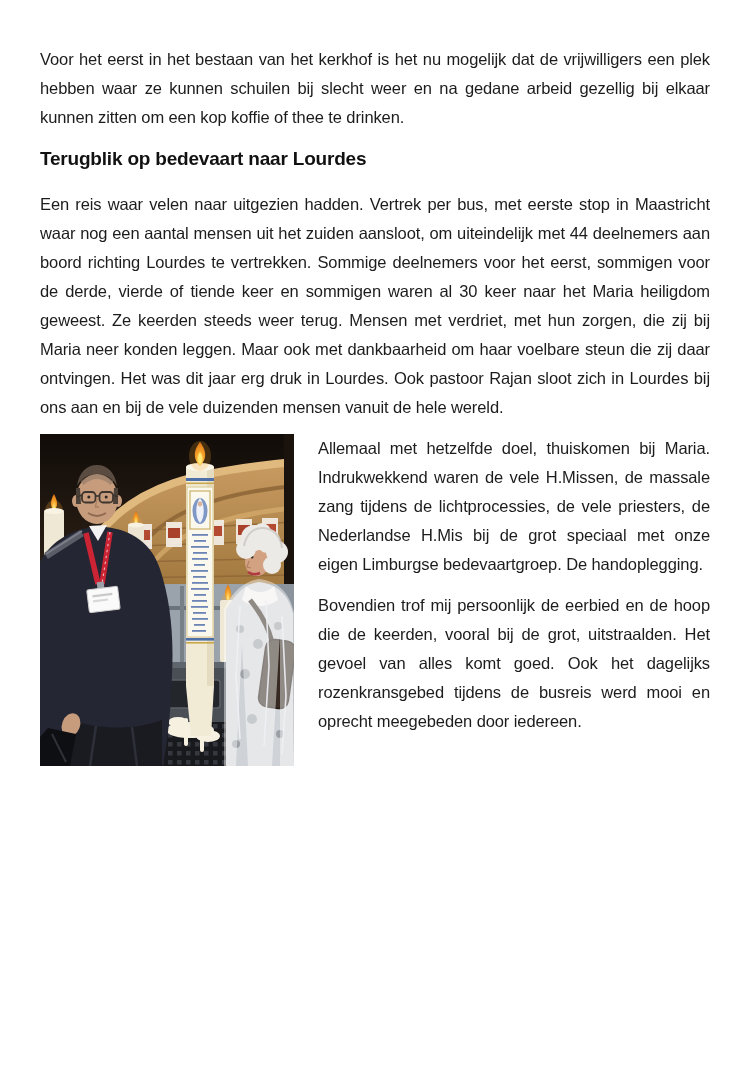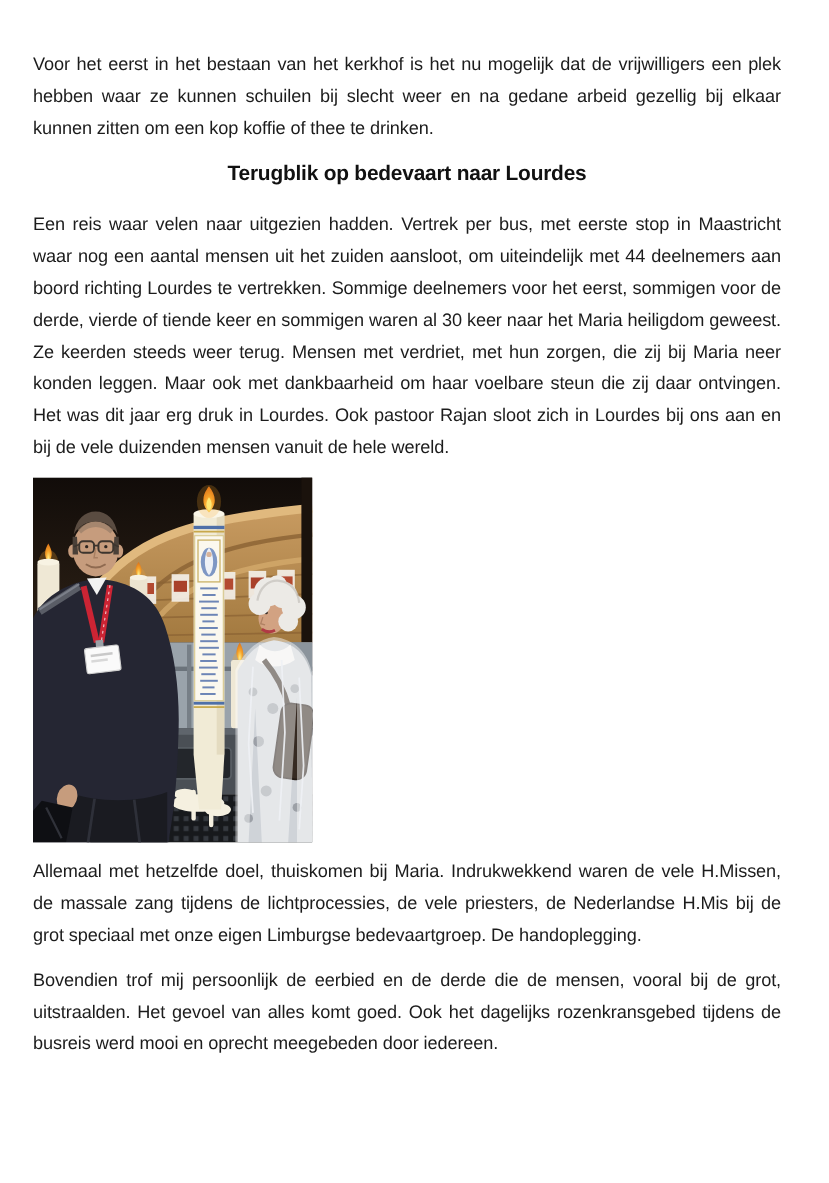--- a/index.html
+++ b/index.html
@@ -2,39 +2,38 @@
 <html><head>
 <meta charset="utf-8">
 <style>
   html, body { margin: 0; padding: 0; }
   body {
     width: 754px; height: 1075px;
     background: #ffffff;
     font-family: "Liberation Sans", sans-serif;
     overflow: hidden;
   }
-  .page { padding: 45px 44px 0 30px; box-sizing: border-box; width: 754px; }
+  .page { padding: 45px 44px 0 40px; box-sizing: border-box; width: 754px; }
   .para {
     margin: 0 0 12px 0;
     font-size: 16.5px;
     line-height: 29px;
     color: #1c1c1c;
     text-align: justify;
     letter-spacing: -0.1px;
   }
   .heading {
     margin: 14px 0 18px 0;
     font-size: 19px;
     line-height: 26px;
     font-weight: 700;
     color: #111111;
     letter-spacing: -0.2px;
-    text-align: center;
-  }
-  .photo-row { display: flex; gap: 12px; margin-top: 10px; align-items: flex-start; flex-direction: column; }
+  }
+  .photo-row { display: flex; gap: 24px; margin-top: 10px; align-items: flex-start; }
   .photo {
     margin: 0; padding: 0;
     width: 254px; height: 332px;
     flex: 0 0 auto;
     line-height: 0;
   }
   .photo svg { display: block; }
   .beside { flex: 1 1 auto; min-width: 0; }
 </style>
 </head>
@@ -256,18 +255,18 @@
             <circle cx="232" cy="131" r="9"></circle>
               <circle cx="222" cy="98" r="9"></circle>
           </g>
           <path d="M204 112 C206 100 214 93 224 94 C234 95 241 103 242 114" stroke="#c9c6c1" stroke-width="2" fill="none" opacity="0.8"></path>
         </g>
       </svg>
     </figure>
 
     <div class="beside">
       <p class="para">Allemaal met hetzelfde doel, thuiskomen bij Maria. Indrukwekkend waren de vele H.Missen, de massale zang tijdens de lichtprocessies, de vele priesters, de Nederlandse H.Mis bij de grot speciaal met onze eigen Limburgse bedevaartgroep. De handoplegging.</p>
-      <p class="para">Bovendien trof mij persoonlijk de eerbied en de derde die de mensen, vooral bij de grot, uitstraalden. Het gevoel van alles komt goed. Ook het dagelijks rozenkransgebed tijdens de busreis werd mooi en oprecht meegebeden door iedereen.</p>
+      <p class="para">Bovendien trof mij persoonlijk de eerbied en de hoop die de keerden, vooral bij de grot, uitstraalden. Het gevoel van alles komt goed. Ook het dagelijks rozenkransgebed tijdens de busreis werd mooi en oprecht meegebeden door iedereen.</p>
     </div>
 
   </div>
 
 </div>
 
 </body></html>

